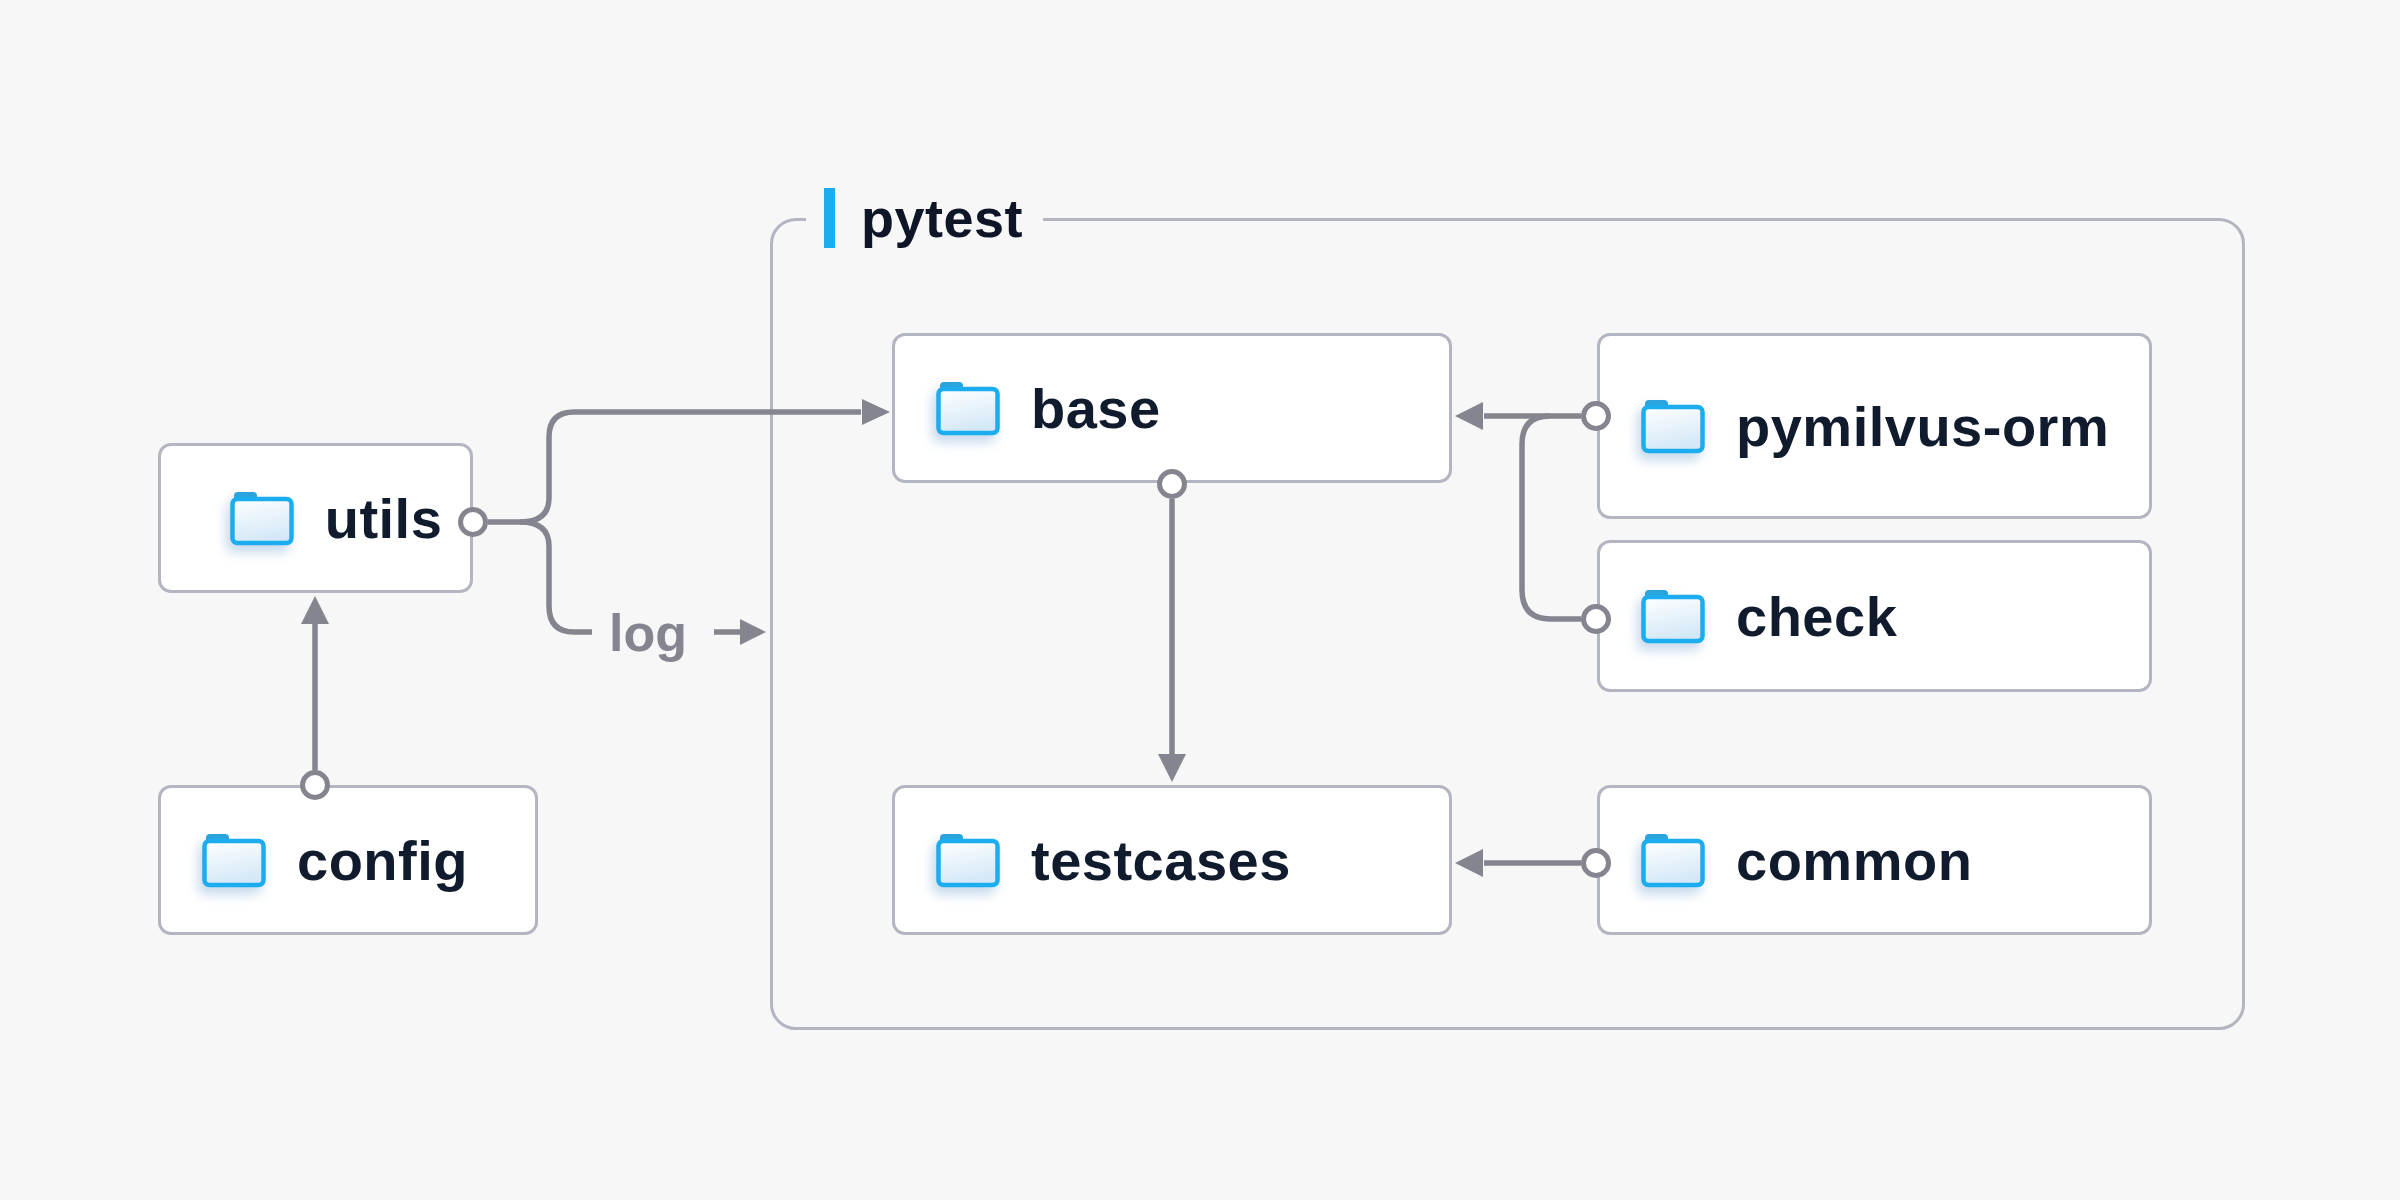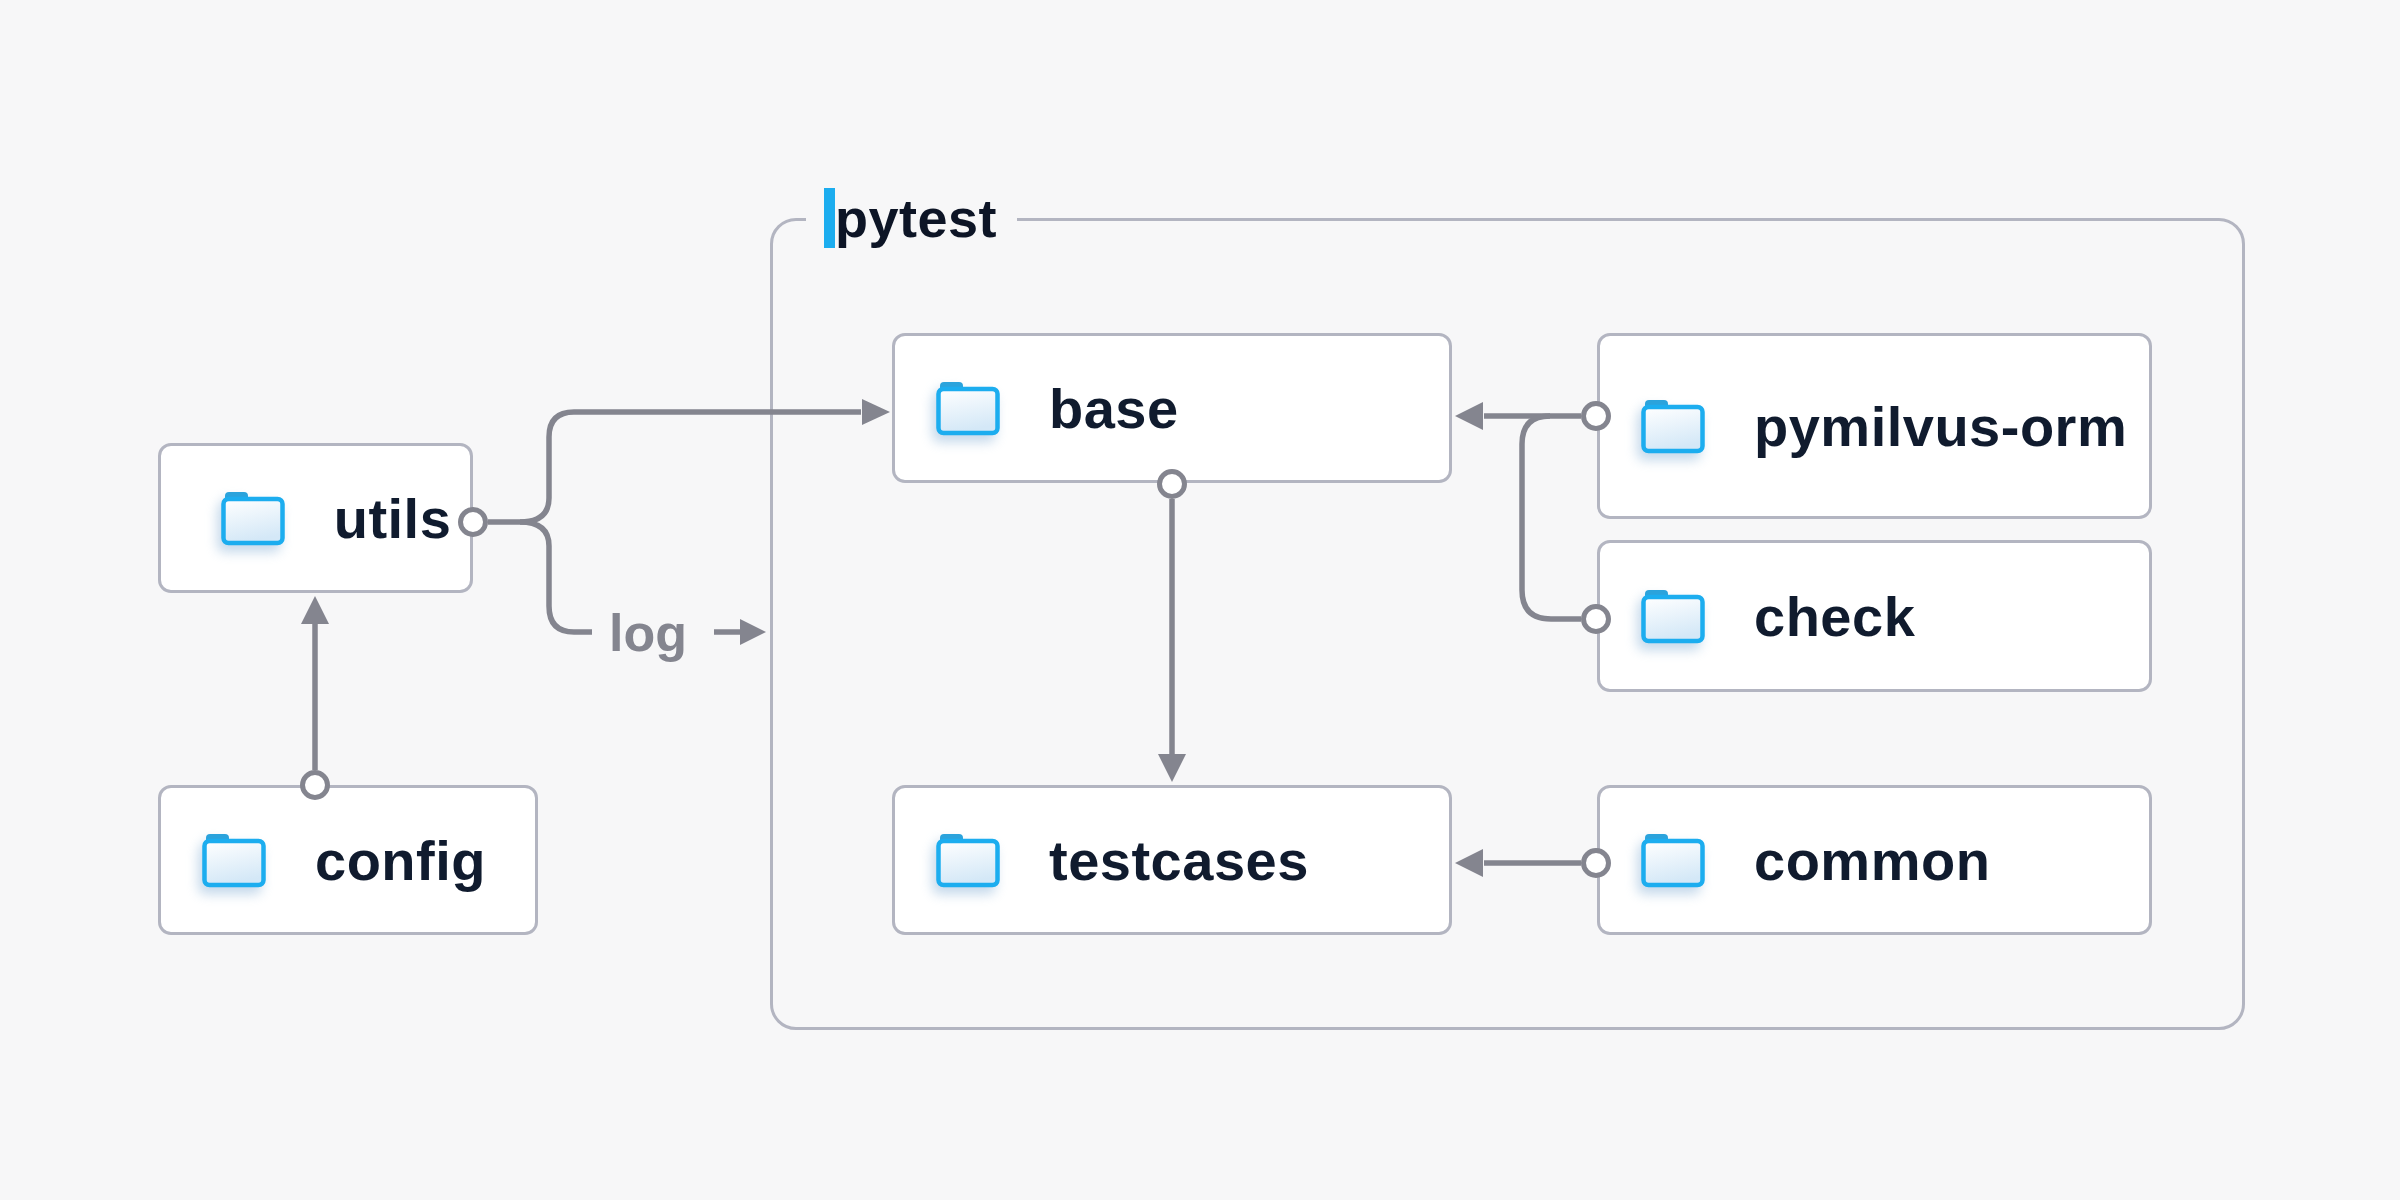--- a/index.html
+++ b/index.html
@@ -19,21 +19,21 @@
     left:770px; top:218px; width:1475px; height:812px;
     border:3px solid #b3b5c1;
     border-radius:26px;
     background:transparent;
     box-sizing:border-box;
     z-index:1;
   }
   .pytest-label {
     position:absolute;
     left:806px; top:183px; height:70px;
-    display:flex; align-items:center; 
+    display:flex; align-items:center; gap:26px;
     background:#f7f7f8;
     padding:0 20px 0 18px;
     z-index:3;
   }
   .pytest-label .bar {
     width:11px; height:60px;
     background:#1cadef;
   }
   .pytest-label .txt {
     font-size:54px; font-weight:700; color:#0d1526;
@@ -41,21 +41,21 @@
   }
 
   
   .node {
     position:absolute;
     background:#ffffff;
     border:3px solid #b3b5c1;
     border-radius:13px;
     box-sizing:border-box;
     display:flex; align-items:center;
-    padding-left:40px; gap:48px;
+    padding-left:40px; gap:30px;
     z-index:2;
   }
   .node .label {
     font-size:56px; font-weight:700; color:#101b2e;
     letter-spacing:0.5px;
     white-space:nowrap;
   }
   .node-utils     { left:158px;  top:443px; width:315px; height:150px;justify-content:center; }
   .node-config    { left:158px;  top:785px; width:380px; height:150px; }
   .node-base      { left:892px;  top:333px; width:560px; height:150px; }

